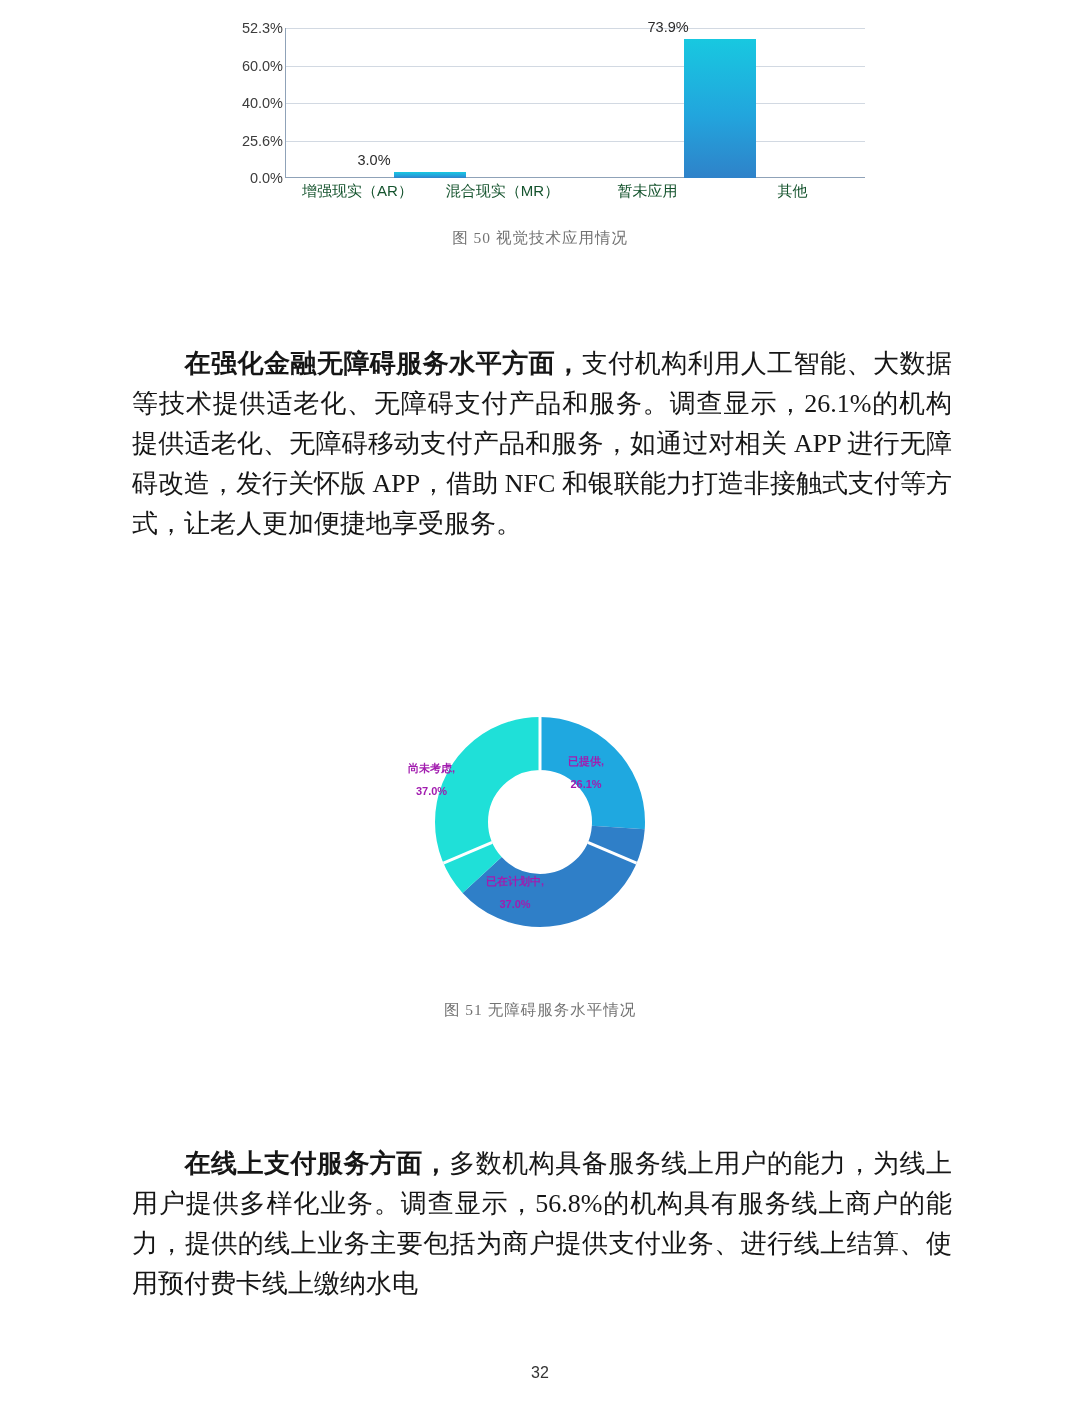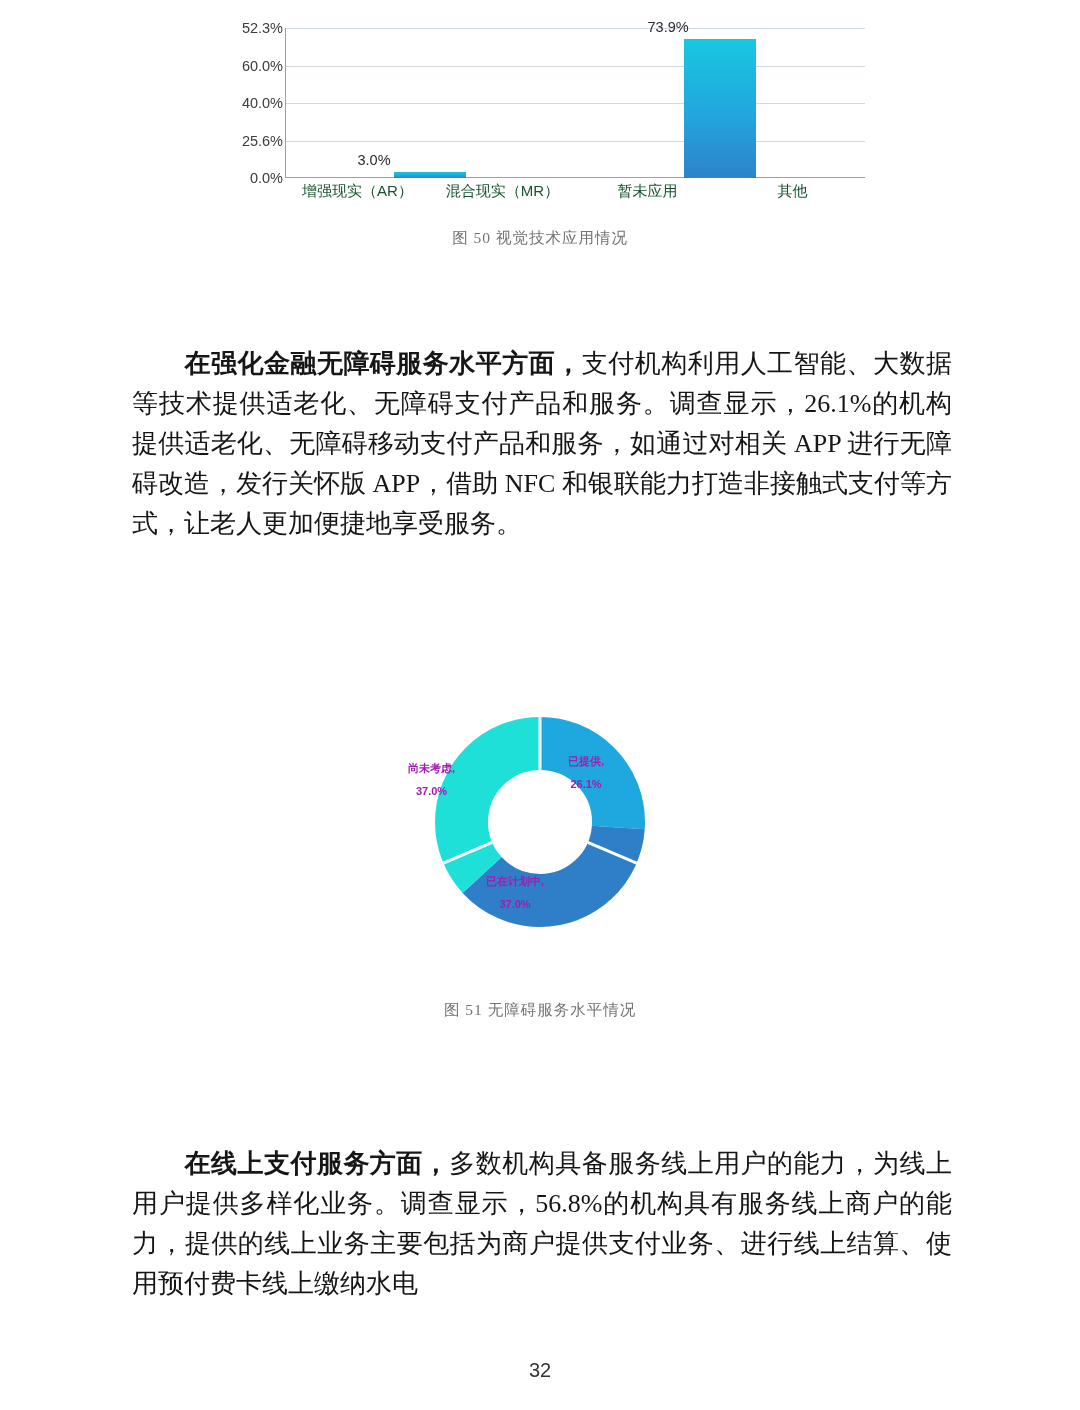--- a/index.html
+++ b/index.html
@@ -167,21 +167,21 @@
   #lbl-provided { left: 178px; top: 78px; }
   #lbl-planned  { left: 96px;  top: 198px; }
   #lbl-notyet   { left: 18px;  top: 85px; }
 
   
   .pageno {
     position: absolute;
     bottom: 28px;
     width: 100%;
     text-align: center;
-    font-size: 20px;
+    font-size: 16px;
     color: #333;
     font-family: "Liberation Sans", sans-serif;
   }
 </style>
 </head>
 <body>
 
 <div class="page">
 
   <div class="barchart-wrap">

